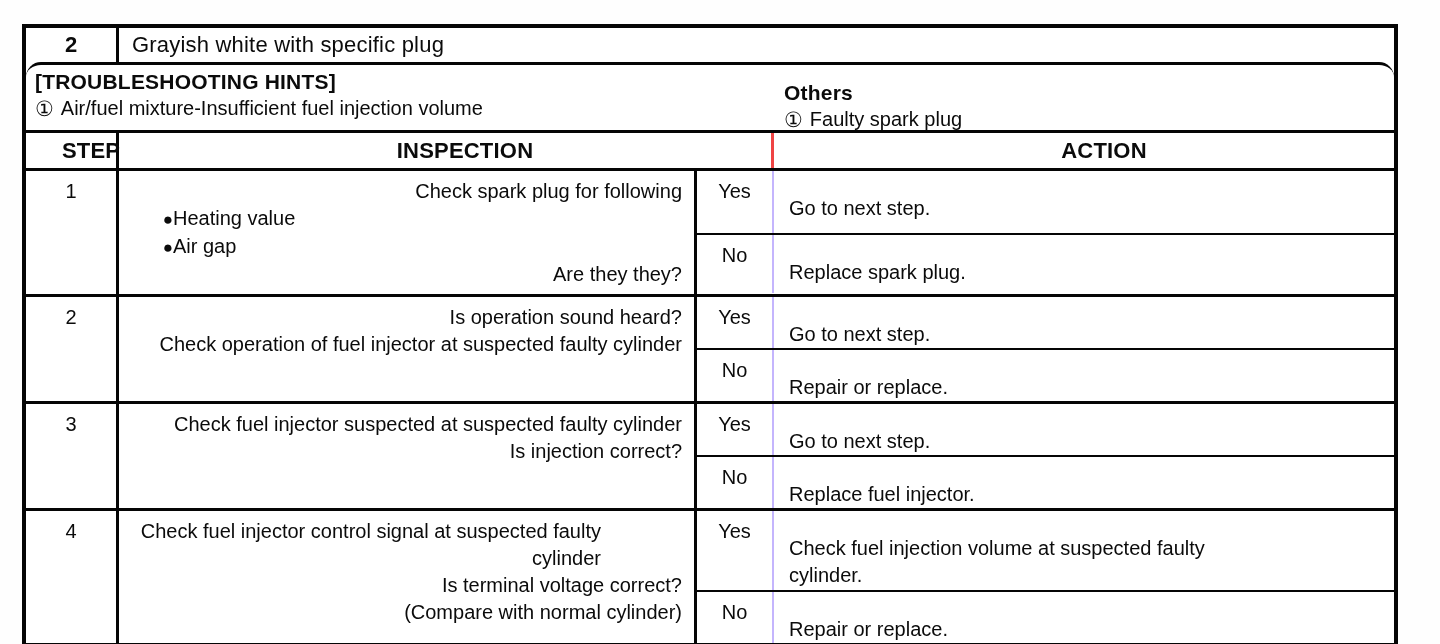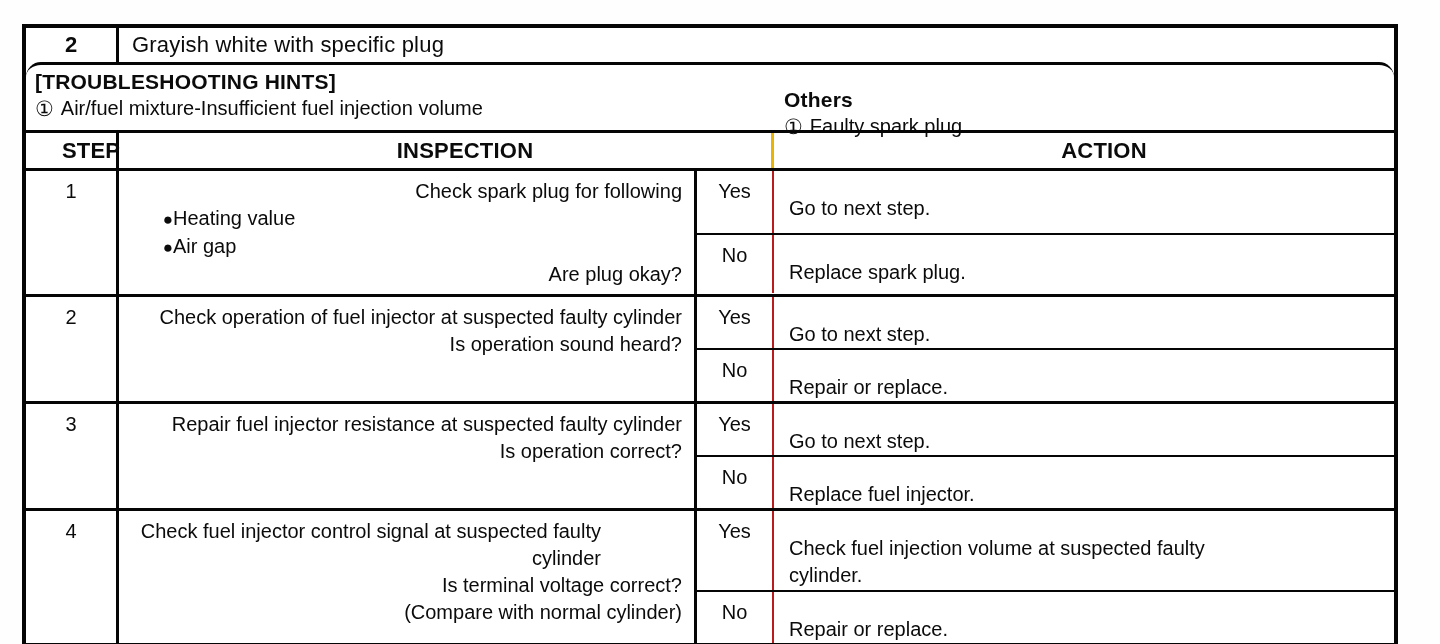--- a/index.html
+++ b/index.html
@@ -46,36 +46,36 @@
     flex: 1;
     display: flex; align-items: center;
     padding-left: 13px;
     font-weight: 400; font-size: 22px;
     letter-spacing: 0.2px;
   }
 
   
   .hints-row { height: 68px; border-radius: 15px; }
   .hints-left { width: 748px; box-sizing: border-box; padding: 5px 0 0 9px; }
-  .hints-right { flex: 1; box-sizing: border-box; padding: 23px 0 0 10px; }
+  .hints-right { flex: 1; box-sizing: border-box; padding: 16px 0 0 10px; }
   .hints-title { font-weight: 700; font-size: 21px; letter-spacing: 0.2px; }
   .hint-item {
     display: flex; align-items: baseline; gap: 7px;
     font-size: 20px; margin-top: 3px;
   }
   .marker { font-size: 21px; line-height: 1; position: relative; top: 1px; }
 
   
   .header-row { height: 38px; font-weight: 700; font-size: 22px; }
   .hcell {
     display: flex; align-items: center; justify-content: center;
     box-sizing: border-box; letter-spacing: 0.2px; padding-left: 40px;
   }
   .h-step { width: 93px; border-right: 3px solid #050505; }
-  .h-insp { width: 655px; border-right: 3px solid #eab308; }
+  .h-insp { width: 655px; border-right: 3px solid #ef4444; }
   .h-action { flex: 1; }
 
   
   .s-num {
     width: 93px;
     border-right: 3px solid #050505;
     box-sizing: border-box;
     text-align: center;
     padding-top: 9px;
     font-size: 20px;
@@ -87,21 +87,21 @@
     padding: 7px 12px 6px 12px;
     font-size: 20px;
     line-height: 27px;
     text-align: right;
   }
   .s-right { flex: 1; display: flex; flex-direction: column; }
   .outcome { display: flex; box-sizing: border-box; }
   .outcome + .outcome { border-top: 2px solid #050505; }
   .o-answer {
     width: 77px;
-    border-right: 2px solid #b91c1c;
+    border-right: 2px solid #c4b5fd;
     box-sizing: border-box;
     text-align: center;
     padding-top: 9px;
     font-size: 20px;
   }
   .o-action {
     flex: 1;
     padding: 24px 10px 0 15px;
     font-size: 20px;
     line-height: 27px;
@@ -160,57 +160,57 @@
       <div class="s-insp">
         <div>Check spark plug for following</div>
         <div class="bullet-line">
           <span class="bullet-glyph">●</span>
           <span>Heating value</span>
         </div>
         <div class="bullet-line">
           <span class="bullet-glyph">●</span>
           <span>Air gap</span>
         </div>
-        <div>Are plug okay?</div>
+        <div>Are they they?</div>
       </div>
       <div class="s-right">
         <div class="outcome out-a">
           <div class="o-answer">Yes</div>
           <div class="o-action">Go to next step.</div>
         </div>
         <div class="outcome out-b">
           <div class="o-answer">No</div>
           <div class="o-action">Replace spark plug.</div>
         </div>
       </div>
     </div>
 
     <div class="row r2">
       <div class="s-num">2</div>
       <div class="s-insp">
+        <div>Is operation sound heard?</div>
         <div>Check operation of fuel injector at suspected faulty cylinder</div>
-        <div>Is operation sound heard?</div>
       </div>
       <div class="s-right">
         <div class="outcome out-a">
           <div class="o-answer">Yes</div>
           <div class="o-action">Go to next step.</div>
         </div>
         <div class="outcome out-b">
           <div class="o-answer">No</div>
           <div class="o-action">Repair or replace.</div>
         </div>
       </div>
     </div>
 
     <div class="row r3">
       <div class="s-num">3</div>
       <div class="s-insp">
-        <div>Repair fuel injector resistance at suspected faulty cylinder</div>
-        <div>Is operation correct?</div>
+        <div>Check fuel injector suspected at suspected faulty cylinder</div>
+        <div>Is injection correct?</div>
       </div>
       <div class="s-right">
         <div class="outcome out-a">
           <div class="o-answer">Yes</div>
           <div class="o-action">Go to next step.</div>
         </div>
         <div class="outcome out-b">
           <div class="o-answer">No</div>
           <div class="o-action">Replace fuel injector.</div>
         </div>

